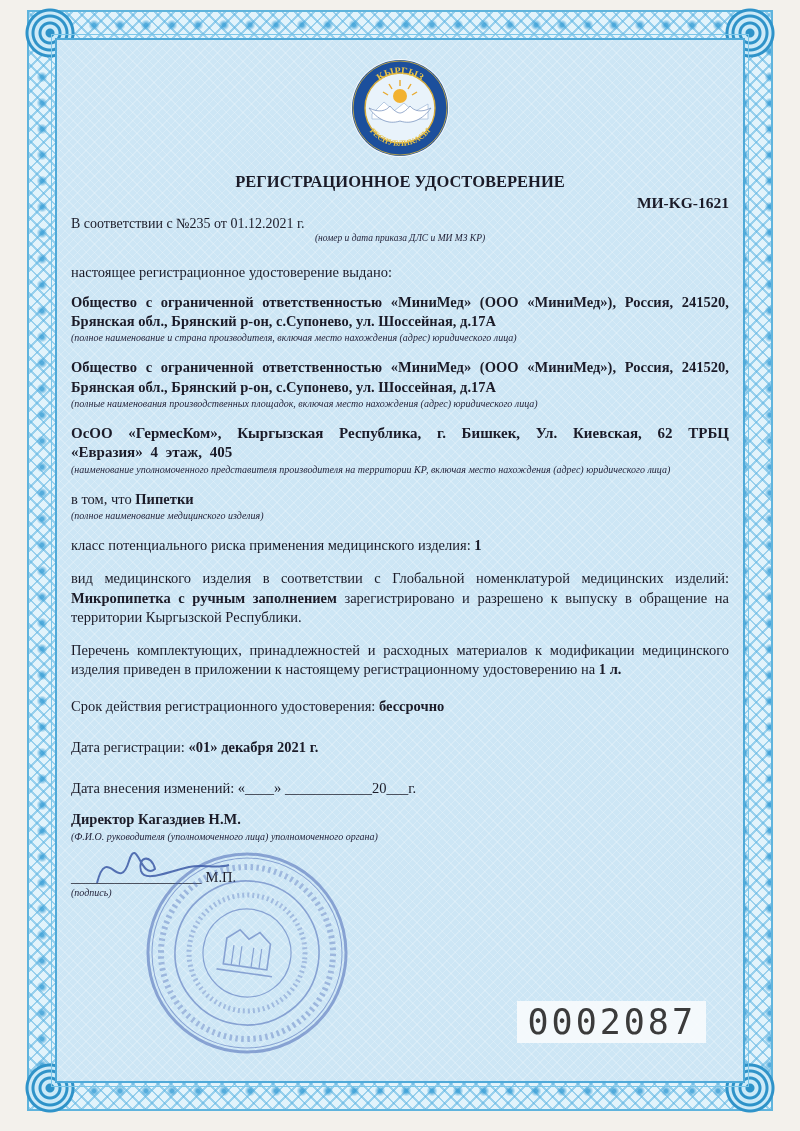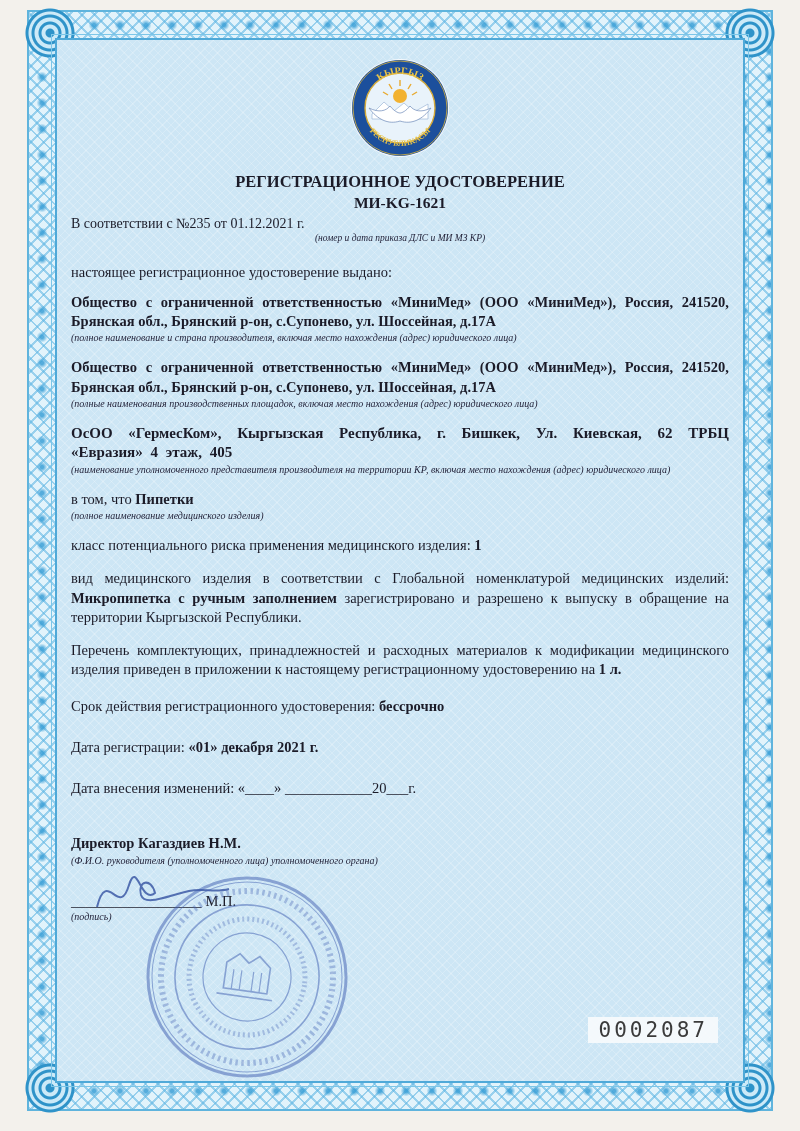--- a/index.html
+++ b/index.html
@@ -44,38 +44,38 @@
       repeating-linear-gradient(45deg, rgba(255,255,255,.20) 0 1px, transparent 1px 6px),
       repeating-linear-gradient(-45deg, rgba(255,255,255,.20) 0 1px, transparent 1px 6px);
     border:2px solid #4fa9d8;
     outline:1px solid #7cc6e8;
     outline-offset:3px;
     padding:0 14px;
   }
   .emblem{display:block;margin:18px auto 0;width:100px;height:100px;}
   .org-header{ text-align:center;font-weight:bold;font-size:15px;line-height:1.45;margin-top:16px;}
   .doc-title{ text-align:center;font-weight:bold;font-size:16.5px;margin-top:14px;}
-  .doc-number{text-align:center;font-weight:bold;font-size:15.5px;margin-top:2px;}
+  .doc-number{text-align:right;font-weight:bold;font-size:15.5px;margin-top:2px;}
   .order-line{text-align:left;font-size:14px;margin-top:4px;}
   .note-center{text-align:center;font-size:9.5px;font-style:italic;margin-top:1px;color:#23233a;}
   .para{font-size:14.5px;text-align:justify;margin:14px 0 0;line-height:1.32;}
   .para.bold{font-weight:bold;}
   .para.tight{margin-top:11px;}
   .note{font-size:10px;font-style:italic;margin-top:1px;line-height:1.2;color:#23233a;text-align:left;}
   .b{font-weight:bold;}
   .sign-row{position:relative;margin-top:26px;}
   .sign-line-row{font-size:14.5px;}
   .sign-line{letter-spacing:0;}
   .mp{margin-left:4px;font-size:14.5px;}
   .signature-svg{position:absolute;left:18px;top:-38px;pointer-events:none;}
   .stamp-svg{position:absolute;left:70px;top:-22px;opacity:.5;pointer-events:none;}
   .serial{
-    position:absolute;right:25px;bottom:38px;
+    position:absolute;right:37px;bottom:38px;
     font-family:"DejaVu Sans Mono","Liberation Mono",monospace;
-    font-size:21px;letter-spacing:3px;color:#3b3b3b;
+    font-size:35px;letter-spacing:3px;color:#3b3b3b;
     background:rgba(250,252,253,.85);
     padding:1px 10px;
   }
 </style>
 </head>
 <body>
 
 <div class="certificate">
   <div class="corner tl"></div>
   <div class="corner tr"></div>
@@ -135,21 +135,21 @@
 
     <p class="para"><span>Перечень комплектующих, принадлежностей и расходных материалов к модификации медицинского изделия приведен в приложении к настоящему регистрационному удостоверению на </span><span class="b">1 л.</span></p>
 
 
     <p class="para" style="margin-top:18px"><span>Срок действия регистрационного удостоверения: </span><span class="b">бессрочно</span></p>
 
     <p class="para" style="margin-top:22px"><span>Дата регистрации: </span><span class="b">«01» декабря 2021 г.</span></p>
 
     <p class="para" style="margin-top:22px">Дата внесения изменений: «____» ____________20___г.</p>
 
-    <p class="para bold" style="margin-top:36px">Директор Кагаздиев Н.М.</p>
+    <p class="para bold" style="margin-top:12px">Директор Кагаздиев Н.М.</p>
     <div class="note">(Ф.И.О. руководителя (уполномоченного лица) уполномоченного органа)</div>
 
     <div class="sign-row">
       <svg class="signature-svg" width="150" height="70" viewBox="0 0 150 70">
         <path d="M8,52 C18,12 30,64 40,30 C48,4 52,50 66,38 C62,22 48,26 52,40 C56,52 80,40 100,36 C115,33 126,38 140,34" fill="none" stroke="#3c59a6" stroke-width="2" opacity="0.85"></path>
       </svg>
       <div class="sign-line-row">
         <span class="sign-line">__________________</span><span class="mp">М.П.</span>
       </div>
       <div class="note">(подпись)</div>

